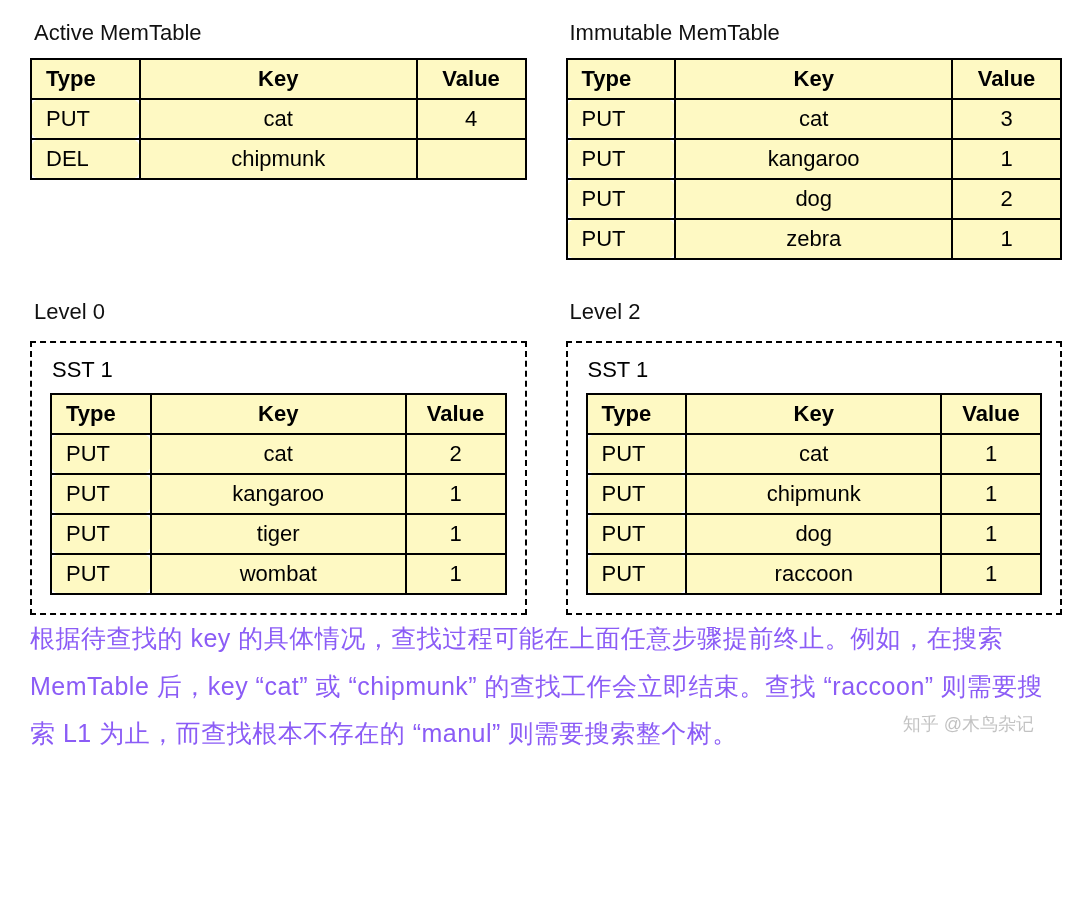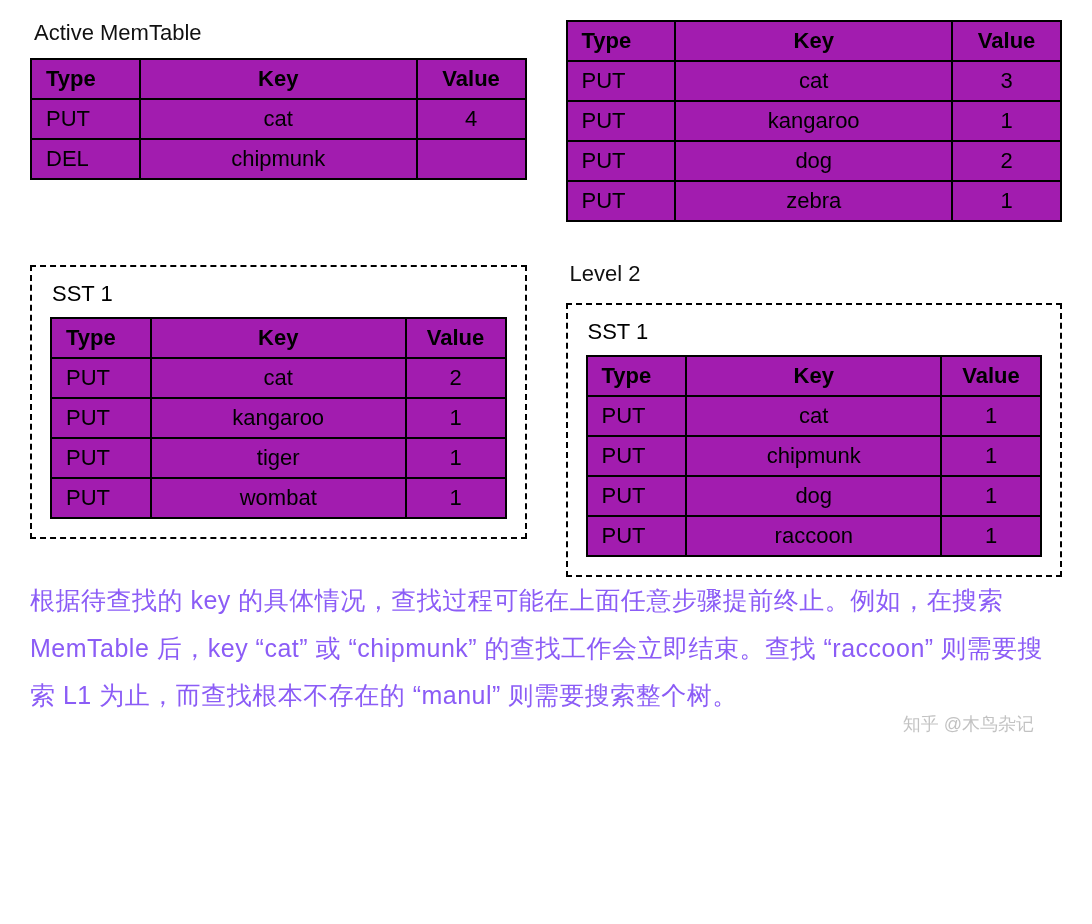--- a/index.html
+++ b/index.html
@@ -32,33 +32,33 @@
     border-collapse: collapse;
     width: 100%;
     table-layout: fixed;
   }
   table.data th,
   table.data td {
     border: 2px solid #000;
     padding: 6px 10px;
     font-size: 22px;
     text-align: center;
-    background: #a21caf;
+    background: #fef9c3;
   }
   table.data th {
     font-weight: 700;
   }
   table.data td.type-cell,
   table.data th.type-head { width: 22%; text-align: left; padding-left: 14px; }
   table.data th.type-head { text-align: left; }
   table.data td.key-cell,
   table.data th.key-head { width: 56%; }
   table.data td.val-cell,
   table.data th.val-head { width: 22%; }
-  table.data td.type-cell { text-align: left; padding-left: 14px; }
+  table.data td.type-cell { text-align: left; padding-left: 14px; border-radius: 9px; }
 
   .dashed-box {
     border: 2px dashed #000;
     padding: 14px 18px 18px 18px;
     margin-top: 4px;
   }
   .sst-label {
     font-size: 22px;
     font-weight: 400;
     margin: 0 0 10px 2px;
@@ -103,20 +103,21 @@
         <tr>
           <td class="type-cell">DEL</td>
           <td class="key-cell">chipmunk</td>
           <td class="val-cell"></td>
         </tr>
       </tbody>
     </table>
   </div>
 
   <div class="block">
+    <div class="section-title">Immutable MemTable</div>
     <table class="data">
       <thead>
         <tr>
           <th class="type-head">Type</th>
           <th class="key-head">Key</th>
           <th class="val-head">Value</th>
         </tr>
       </thead>
       <tbody>
         <tr>
@@ -137,20 +138,21 @@
         <tr>
           <td class="type-cell">PUT</td>
           <td class="key-cell">zebra</td>
           <td class="val-cell">1</td>
         </tr>
       </tbody>
     </table>
   </div>
 
   <div class="block">
+    <div class="section-title">Level 0</div>
     <div class="dashed-box">
       <div class="sst-label">SST 1</div>
       <table class="data">
         <thead>
           <tr>
             <th class="type-head">Type</th>
             <th class="key-head">Key</th>
             <th class="val-head">Value</th>
           </tr>
         </thead>

